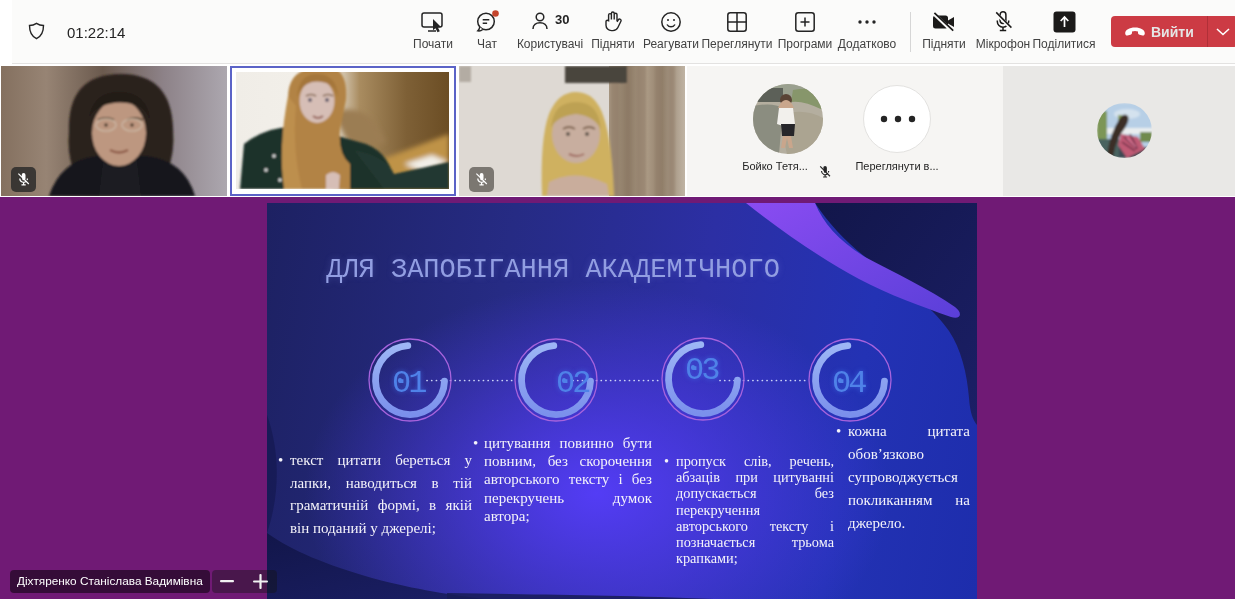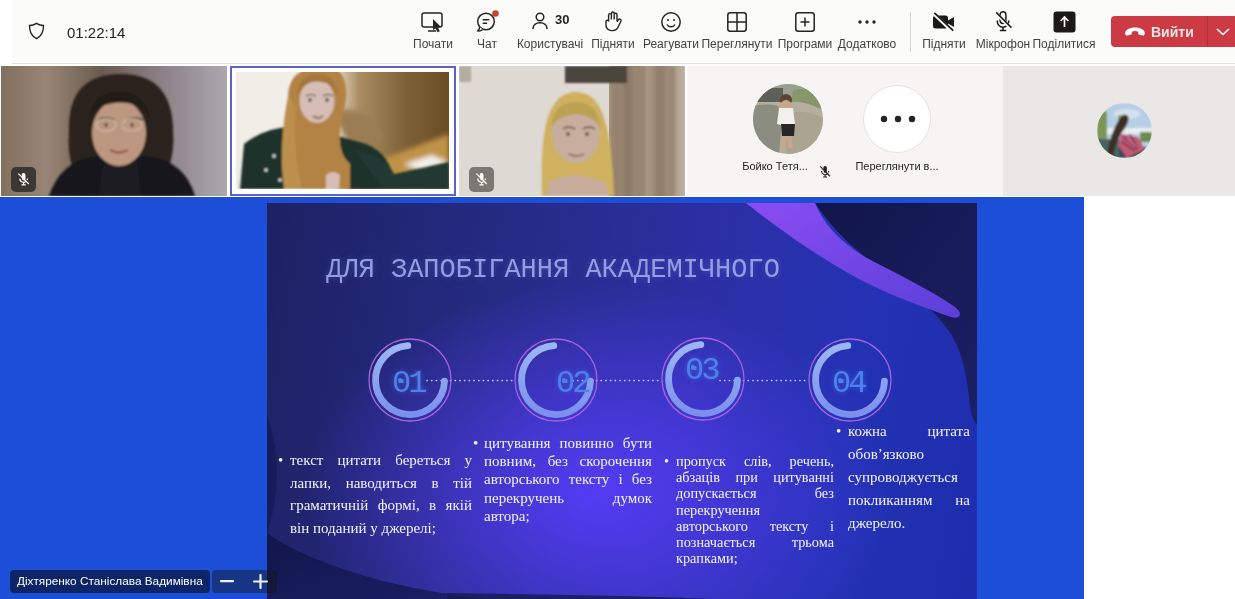--- a/index.html
+++ b/index.html
@@ -27,21 +27,21 @@
   #tile2 { left:230px; width:226px; border:2.5px solid #5b63c7; background:#fff; }
   #tile2 .vid { position:absolute; left:4px; top:4px; right:4px; bottom:4px; overflow:hidden; }
   #tile3 { left:459px; width:226px; }
   #parts { position:absolute; left:687px; top:2px; width:316px; height:130px; background:#f6f5f3; }
   #gpanel { position:absolute; left:1003px; top:2px; width:232px; height:130px; background:#e9e8e6; }
   .micbadge { position:absolute; width:25px; height:25px; border-radius:5px;
     background:rgba(40,40,40,.82); }
   .avlbl { position:absolute; top:94px; width:160px; text-align:center; font-size:11px; color:#242424;
     white-space:nowrap; }
   
-  #stage { position:absolute; left:0; top:197px; width:1084px; height:402px; background:#1d4ed8; }
+  #stage { position:absolute; left:0; top:197px; width:1235px; height:402px; background:#701a75; }
   #slide { position:absolute; left:267px; top:6px; width:710px; height:396px; overflow:hidden;
     background:
       radial-gradient(390px 280px at 330px 290px, rgba(88,62,255,.9), rgba(88,62,255,0) 75%),
       linear-gradient(100deg, #1d2162 0%, #262b84 32%, #2c2fa4 58%, #2332b4 80%, #1d2dac 100%);
   }
   .ttl { position:absolute; font-family:"Liberation Mono", monospace; font-size:27px;
     color:#929ee2; letter-spacing:0px; white-space:nowrap; transform:translateX(-50%);
     text-shadow:0 0 6px rgba(120,130,220,.35); }
   .num { position:absolute; font-family:"Liberation Mono", monospace; font-size:32px;
     color:#4f82e8; letter-spacing:-3px; text-shadow:0 0 5px rgba(70,120,240,.65); }

